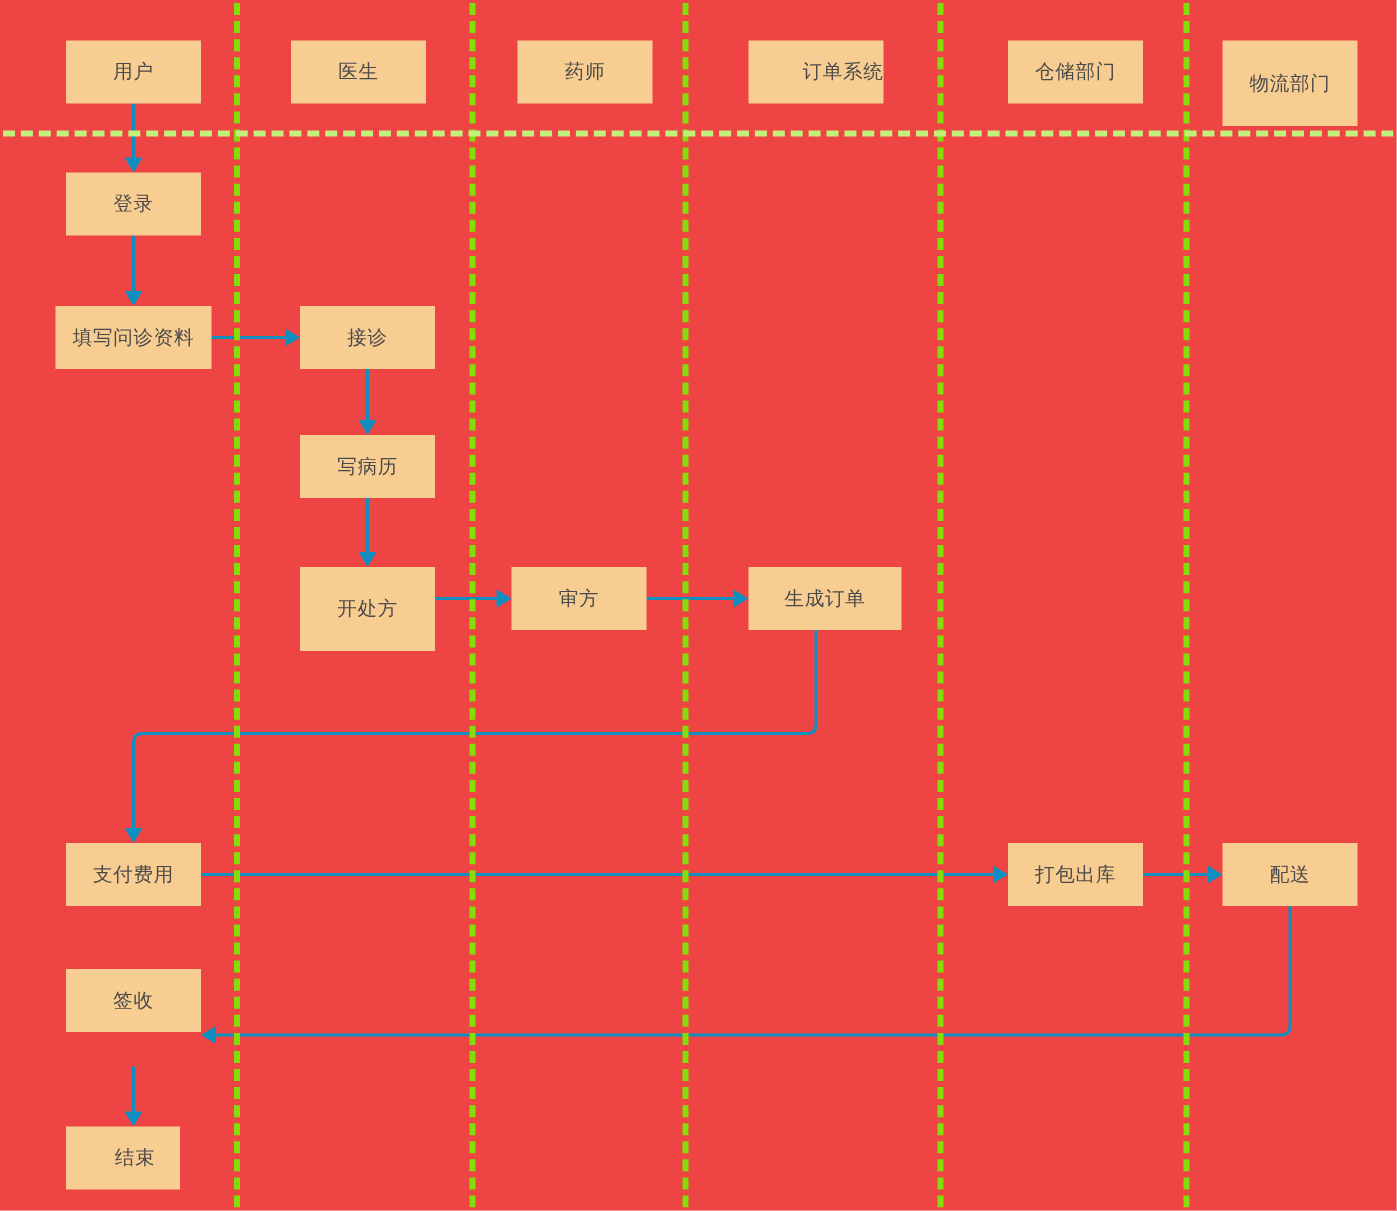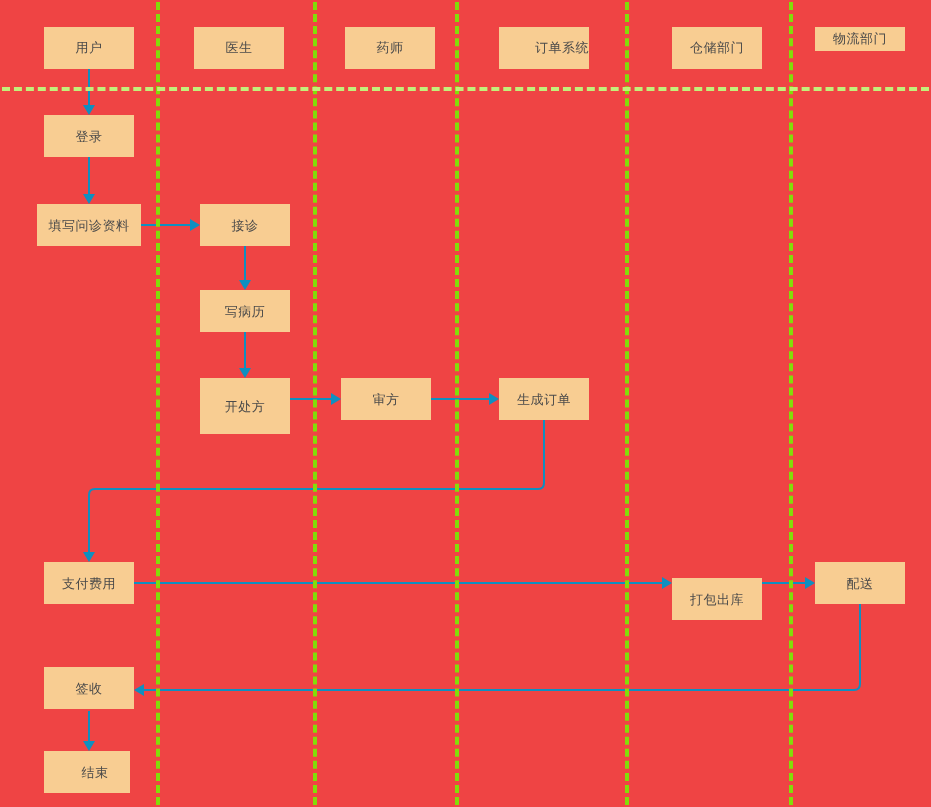--- a/index.html
+++ b/index.html
@@ -144,21 +144,21 @@
       </div>
       <div class="lane-header" style="left: 343px; top: 25px; width: 90px; height: 42px; background: rgb(248, 205, 146); color: rgb(74, 74, 74);">
         <span>药师</span>
       </div>
       <div class="lane-header" style="left: 497px; top: 25px; width: 90px; height: 42px; background: rgb(248, 205, 146); color: rgb(74, 74, 74); justify-content: flex-end;">
         <span>订单系统</span>
       </div>
       <div class="lane-header" style="left: 670px; top: 25px; width: 90px; height: 42px; background: rgb(248, 205, 146); color: rgb(74, 74, 74);">
         <span>仓储部门</span>
       </div>
-      <div class="lane-header" style="left: 813px; top: 25px; width: 90px; height: 24px; background: rgb(248, 205, 146); color: rgb(74, 74, 74);">
+      <div class="lane-header" style="left: 813px; top: 25px; width: 90px; height: 57px; background: rgb(248, 205, 146); color: rgb(74, 74, 74);">
         <span>物流部门</span>
       </div>
     </div>
   <div id="nodes">
       <div class="node" style="left: 42px; top: 113px; width: 90px; height: 42px; background: rgb(248, 205, 146); color: rgb(74, 74, 74); text-align: center;">
         <span>登录</span>
       </div>
       <div class="node" style="left: 35px; top: 202px; width: 104px; height: 42px; background: rgb(248, 205, 146); color: rgb(74, 74, 74);">
         <span>填写问诊资料</span>
       </div>
@@ -167,33 +167,33 @@
       </div>
       <div class="node" style="left: 198px; top: 288px; width: 90px; height: 42px; background: rgb(248, 205, 146); color: rgb(74, 74, 74);">
         <span>写病历</span>
       </div>
       <div class="node" style="left: 198px; top: 376px; width: 90px; height: 56px; background: rgb(248, 205, 146); color: rgb(74, 74, 74);">
         <span>开处方</span>
       </div>
       <div class="node" style="left: 339px; top: 376px; width: 90px; height: 42px; background: rgb(248, 205, 146); color: rgb(74, 74, 74);">
         <span>审方</span>
       </div>
-      <div class="node" style="left: 497px; top: 376px; width: 90px; height: 42px; background: rgb(248, 205, 146); color: rgb(74, 74, 74);">
+      <div class="node" style="left: 497px; top: 376px; width: 102px; height: 42px; background: rgb(248, 205, 146); color: rgb(74, 74, 74);">
         <span>生成订单</span>
       </div>
       <div class="node" style="left: 42px; top: 560px; width: 90px; height: 42px; background: rgb(248, 205, 146); color: rgb(74, 74, 74);">
         <span>支付费用</span>
       </div>
-      <div class="node" style="left: 670px; top: 576px; width: 90px; height: 42px; background: rgb(248, 205, 146); color: rgb(74, 74, 74);">
+      <div class="node" style="left: 670px; top: 560px; width: 90px; height: 42px; background: rgb(248, 205, 146); color: rgb(74, 74, 74);">
         <span>打包出库</span>
       </div>
       <div class="node" style="left: 813px; top: 560px; width: 90px; height: 42px; background: rgb(248, 205, 146); color: rgb(74, 74, 74);">
         <span>配送</span>
       </div>
-      <div class="node" style="left: 42px; top: 665px; width: 90px; height: 42px; background: rgb(248, 205, 146); color: rgb(74, 74, 74);">
+      <div class="node" style="left: 42px; top: 644px; width: 90px; height: 42px; background: rgb(248, 205, 146); color: rgb(74, 74, 74);">
         <span>签收</span>
       </div>
-      <div class="node" style="left: 42px; top: 749px; width: 86px; height: 42px; background: rgb(248, 205, 146); color: rgb(74, 74, 74); padding-left: 16px;">
+      <div class="node" style="left: 42px; top: 749px; width: 76px; height: 42px; background: rgb(248, 205, 146); color: rgb(74, 74, 74); padding-left: 16px;">
         <span>结束</span>
       </div>
     </div>
 
 </div>
 
 </body></html>

